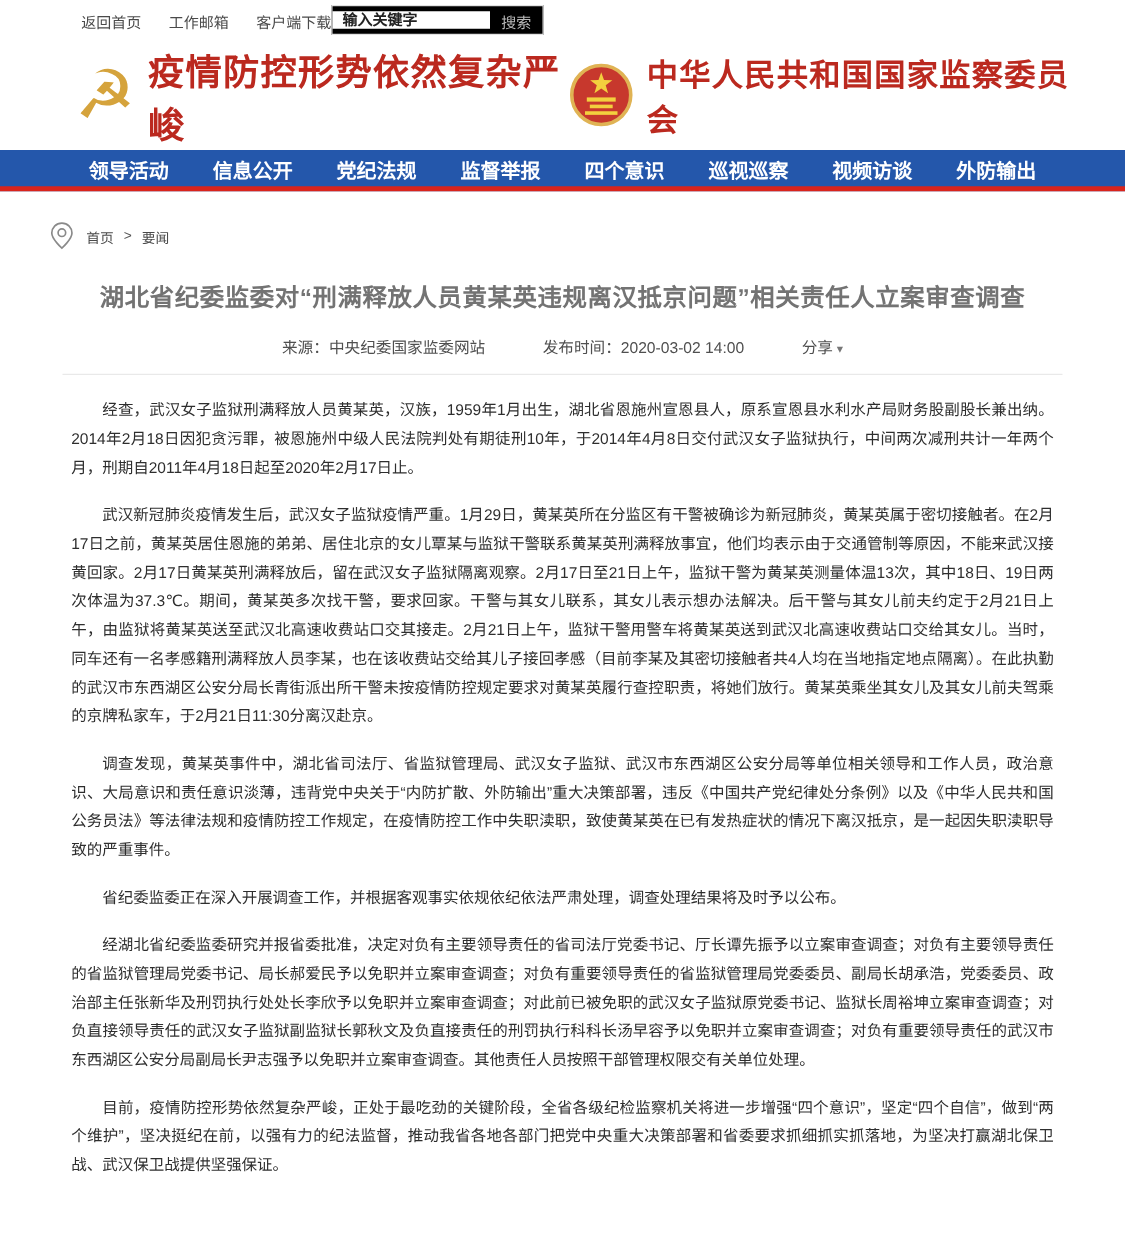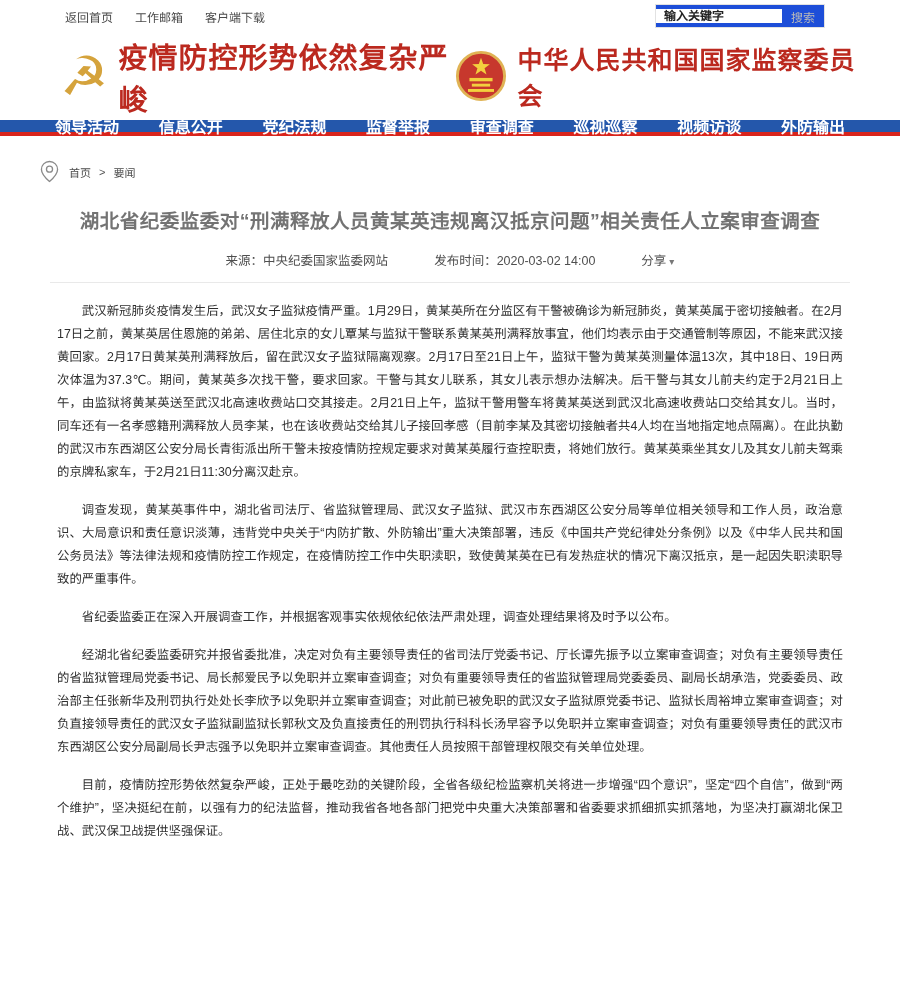--- a/index.html
+++ b/index.html
@@ -9,32 +9,32 @@
     margin: 0 auto;
     font-family: "Liberation Sans", "DejaVu Sans", sans-serif;
     color: #2e2e2e;
   }
 
   
   .topbar {
     height: 32px;
     display: flex;
     align-items: center;
-    justify-content: space-between;
+    justify-content: flex-start;
     padding: 0 75px 0 65px;
   }
   .topbar-links { display: flex; gap: 22px; }
   .topbar-link { font-size: 12px; color: #4a4a4a; cursor: pointer; }
   .search-box {
     display: flex;
     align-items: center;
     border: 1px solid #e2e2e2;
     height: 24px;
     width: 170px;
-    background: #1d4ed8;
+    background: #000000;
   }
   .search-box input {
     border: none; outline: none;
     flex: 1; min-width: 0;
     padding: 0 8px;
     font-size: 12px; font-weight: bold; color: #222;
     font-family: inherit;
   }
   .search-box input::placeholder { color: #222; opacity: 1; font-weight: bold; }
   .search-btn {
@@ -62,25 +62,25 @@
     font-family: "Liberation Serif", "DejaVu Serif", serif;
     font-weight: bold;
     color: #bb291f;
   }
   .org-name.left  { font-size: 29px; letter-spacing: 1px; }
   .org-name.right { font-size: 25px; letter-spacing: 1px; margin-left: 10px; }
 
   
   .nav {
     background: #2457ab;
-    height: 16px;
+    height: 33px;
     display: flex;
     align-items: center;
     justify-content: space-between;
-    padding: 0 55px;
+    padding: 0 71px;
     border-bottom: 4px solid #d9241c;
   }
   .nav-item {
     color: #fff; font-weight: bold; font-size: 16px;
     cursor: pointer; white-space: nowrap;
   }
 
   
   .breadcrumb {
     margin: 24px 0 0 40px;
@@ -152,21 +152,21 @@
     </span>
     <span class="org-name right">中华人民共和国国家监察委员会</span>
   </div>
 </div>
 
 <div class="nav">
   <span class="nav-item">领导活动</span>
   <span class="nav-item">信息公开</span>
   <span class="nav-item">党纪法规</span>
   <span class="nav-item">监督举报</span>
-  <span class="nav-item">审查调查</span>
+  <span class="nav-item">四个意识</span>
   <span class="nav-item">巡视巡察</span>
   <span class="nav-item">视频访谈</span>
   <span class="nav-item">外防输出</span>
 </div>
 
 <div class="breadcrumb">
   <span class="pin">
     <svg width="19" height="23" viewBox="0 0 20 24" fill="none" stroke="#8a8a8a" stroke-width="1.4">
       <path d="M10 1.5 C5 1.5 1.5 5.3 1.5 9.8 C1.5 15 10 22.5 10 22.5 C10 22.5 18.5 15 18.5 9.8 C18.5 5.3 15 1.5 10 1.5 Z"></path>
       <circle cx="10" cy="9.5" r="3.2"></circle>
@@ -187,18 +187,19 @@
     <span>发布时间：</span><span>2020-03-02 14:00</span>
   </span>
   <span class="share">
     <span>分享</span><span class="caret">▾</span>
   </span>
 </div>
 
 <hr class="divider">
 
 <div class="article-body">
+  <p>经查，武汉女子监狱刑满释放人员黄某英，汉族，1959年1月出生，湖北省恩施州宣恩县人，原系宣恩县水利水产局财务股副股长兼出纳。2014年2月18日因犯贪污罪，被恩施州中级人民法院判处有期徒刑10年，于2014年4月8日交付武汉女子监狱执行，中间两次减刑共计一年两个月，刑期自2011年4月18日起至2020年2月17日止。</p>
   <p>武汉新冠肺炎疫情发生后，武汉女子监狱疫情严重。1月29日，黄某英所在分监区有干警被确诊为新冠肺炎，黄某英属于密切接触者。在2月17日之前，黄某英居住恩施的弟弟、居住北京的女儿覃某与监狱干警联系黄某英刑满释放事宜，他们均表示由于交通管制等原因，不能来武汉接黄回家。2月17日黄某英刑满释放后，留在武汉女子监狱隔离观察。2月17日至21日上午，监狱干警为黄某英测量体温13次，其中18日、19日两次体温为37.3℃。期间，黄某英多次找干警，要求回家。干警与其女儿联系，其女儿表示想办法解决。后干警与其女儿前夫约定于2月21日上午，由监狱将黄某英送至武汉北高速收费站口交其接走。2月21日上午，监狱干警用警车将黄某英送到武汉北高速收费站口交给其女儿。当时，同车还有一名孝感籍刑满释放人员李某，也在该收费站交给其儿子接回孝感（目前李某及其密切接触者共4人均在当地指定地点隔离）。在此执勤的武汉市东西湖区公安分局长青街派出所干警未按疫情防控规定要求对黄某英履行查控职责，将她们放行。黄某英乘坐其女儿及其女儿前夫驾乘的京牌私家车，于2月21日11:30分离汉赴京。</p>
   <p>调查发现，黄某英事件中，湖北省司法厅、省监狱管理局、武汉女子监狱、武汉市东西湖区公安分局等单位相关领导和工作人员，政治意识、大局意识和责任意识淡薄，违背党中央关于“内防扩散、外防输出”重大决策部署，违反《中国共产党纪律处分条例》以及《中华人民共和国公务员法》等法律法规和疫情防控工作规定，在疫情防控工作中失职渎职，致使黄某英在已有发热症状的情况下离汉抵京，是一起因失职渎职导致的严重事件。</p>
   <p>省纪委监委正在深入开展调查工作，并根据客观事实依规依纪依法严肃处理，调查处理结果将及时予以公布。</p>
   <p>经湖北省纪委监委研究并报省委批准，决定对负有主要领导责任的省司法厅党委书记、厅长谭先振予以立案审查调查；对负有主要领导责任的省监狱管理局党委书记、局长郝爱民予以免职并立案审查调查；对负有重要领导责任的省监狱管理局党委委员、副局长胡承浩，党委委员、政治部主任张新华及刑罚执行处处长李欣予以免职并立案审查调查；对此前已被免职的武汉女子监狱原党委书记、监狱长周裕坤立案审查调查；对负直接领导责任的武汉女子监狱副监狱长郭秋文及负直接责任的刑罚执行科科长汤早容予以免职并立案审查调查；对负有重要领导责任的武汉市东西湖区公安分局副局长尹志强予以免职并立案审查调查。其他责任人员按照干部管理权限交有关单位处理。</p>
   <p>目前，疫情防控形势依然复杂严峻，正处于最吃劲的关键阶段，全省各级纪检监察机关将进一步增强“四个意识”，坚定“四个自信”，做到“两个维护”，坚决挺纪在前，以强有力的纪法监督，推动我省各地各部门把党中央重大决策部署和省委要求抓细抓实抓落地，为坚决打赢湖北保卫战、武汉保卫战提供坚强保证。</p>
 </div>
 
 </body></html>

